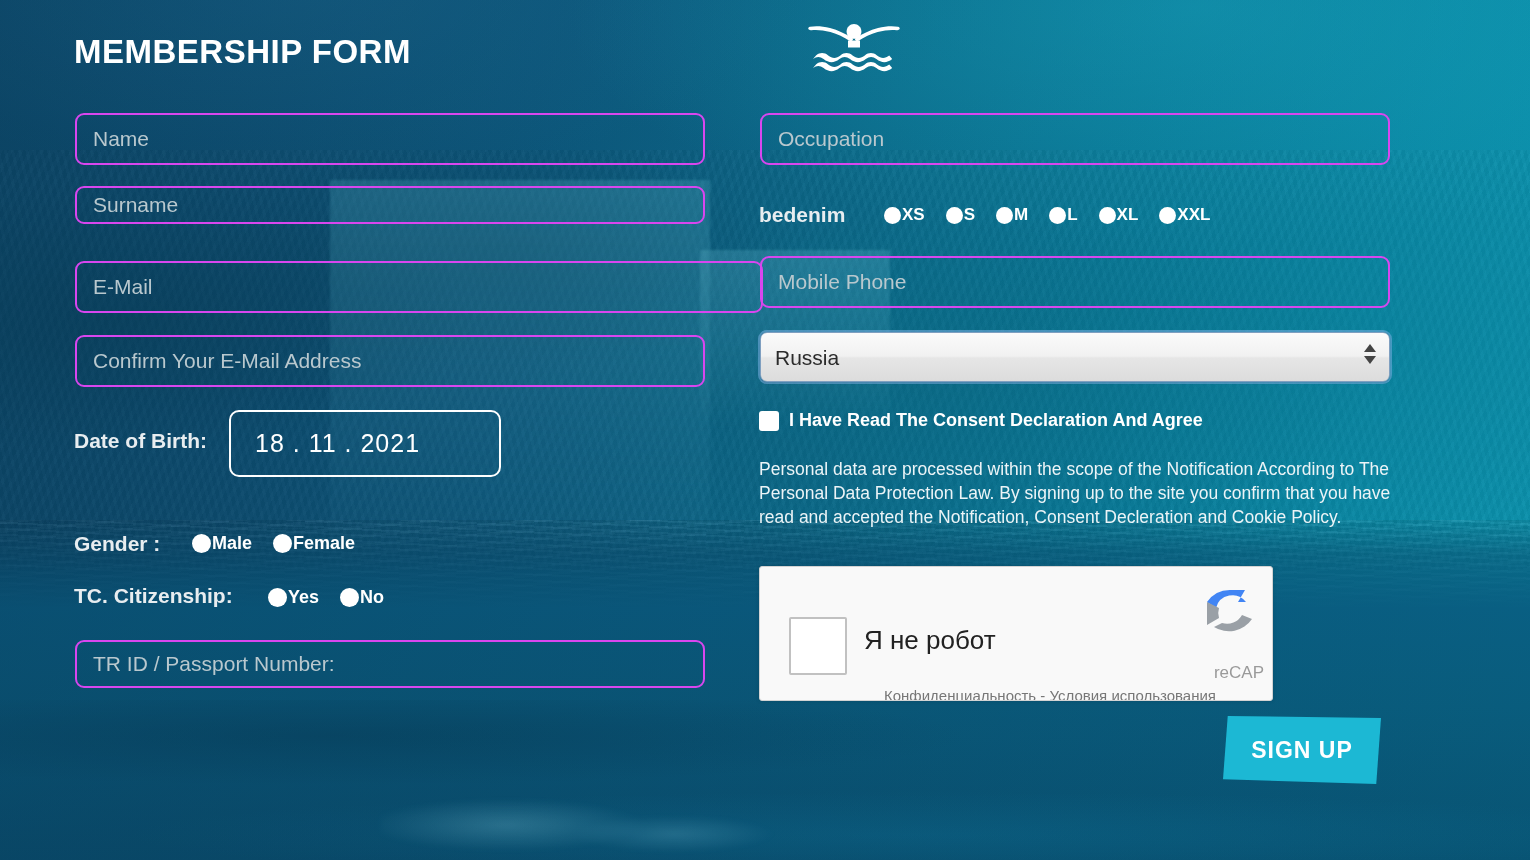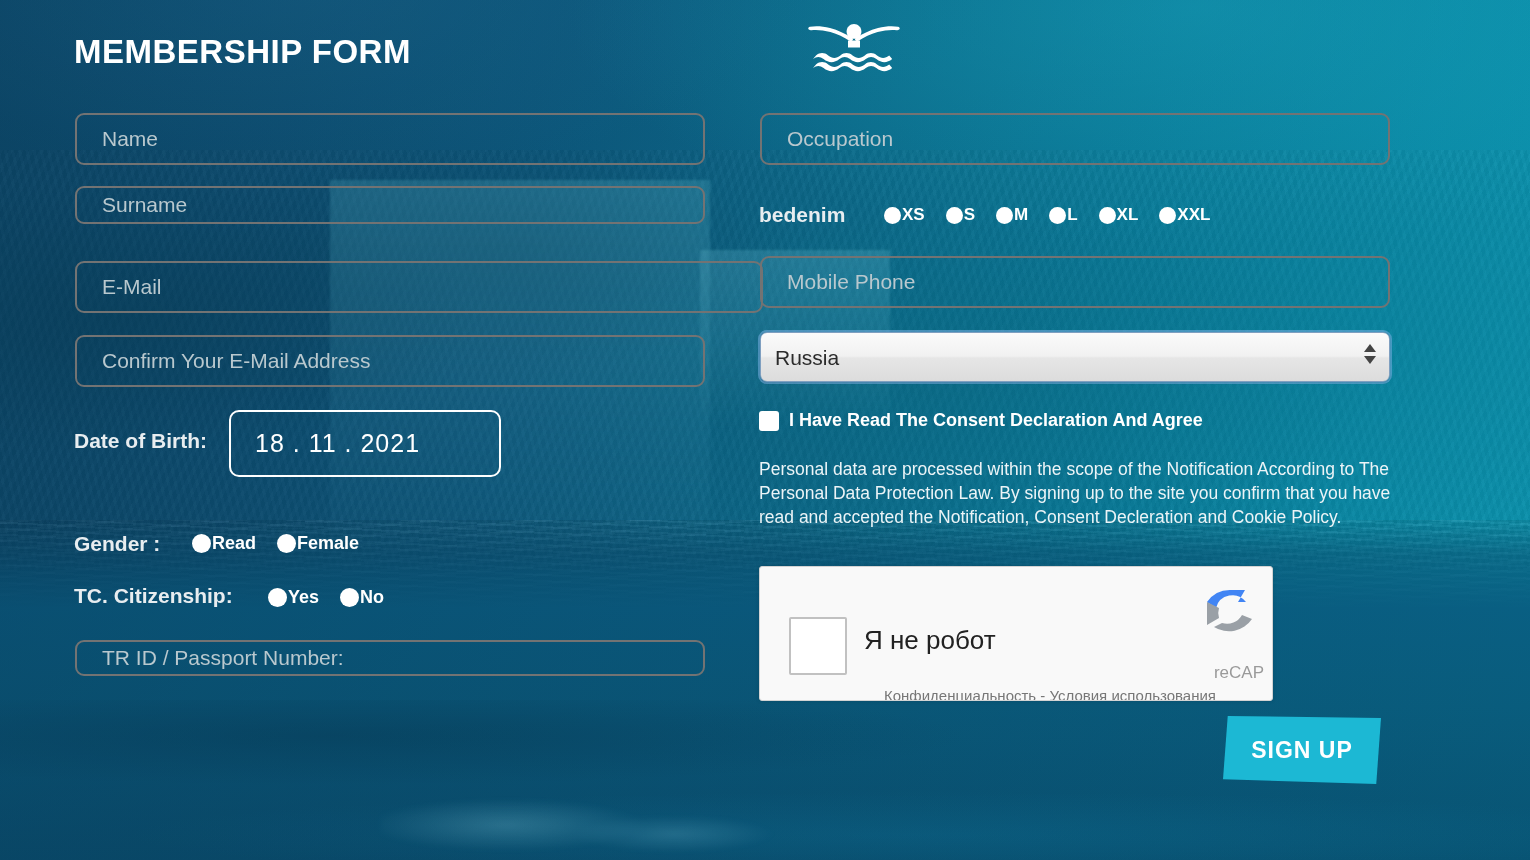--- a/index.html
+++ b/index.html
@@ -96,27 +96,27 @@
   }
 
   .logo {
     position: absolute; left: 806px; top: 16px;
     width: 96px; height: 62px;
   }
 
   
   .field {
     position: absolute;
-    border: 2px solid #737373;
+    border: 2px solid #d946ef;
     border-radius: 9px;
     background: transparent;
     color: #ffffff;
     font-family: "Liberation Sans", sans-serif;
     font-size: 21px;
-    padding: 0 25px;
+    padding: 0 16px;
     outline: none;
   }
   .field::placeholder { color: #b9c8ce; opacity: 1; }
 
   .lbl {
     position: absolute;
     color: #e8edf0;
     font-size: 20px;
     font-weight: bold;
     white-space: nowrap;
@@ -275,42 +275,42 @@
 
     <div class="dob-box" style="left:229px; top:410px; width:272px; height:67px;">
       <span>18 . 11 . 2021</span>
     </div>
 
     <div class="lbl" style="left:74px; top:532px; font-size:21px;">Gender :</div>
 
     <div class="radio-group" style="left:183px; top:533px;">
       <label class="radio-opt">
         <span class="dot"></span>
-        <span class="radio-txt big">Read</span>
+        <span class="radio-txt big">Male</span>
       </label>
       <label class="radio-opt">
         <span class="dot"></span>
         <span class="radio-txt big">Female</span>
       </label>
     </div>
 
     <div class="lbl" style="left:74px; top:584px; font-size:21px;">TC. Citizenship:</div>
 
     <div class="radio-group" style="left:259px; top:587px;">
       <label class="radio-opt">
         <span class="dot"></span>
         <span class="radio-txt big">Yes</span>
       </label>
       <label class="radio-opt">
         <span class="dot"></span>
         <span class="radio-txt big">No</span>
       </label>
     </div>
 
-    <input class="field" style="left: 75px; top: 640px; width: 630px; height: 36px;" placeholder="TR ID / Passport Number:">
+    <input class="field" style="left: 75px; top: 640px; width: 630px; height: 48px;" placeholder="TR ID / Passport Number:">
 
     <input class="field" style="left: 760px; top: 113px; width: 630px; height: 52px;" placeholder="Occupation">
 
     <div class="lbl" style="left:759px; top:203px; font-size:21px; font-weight:bold;">bedenim</div>
 
     <div class="radio-group" style="left:875px; top:205px;">
       <label class="radio-opt">
         <span class="dot sm"></span>
         <span class="radio-txt">XS</span>
       </label>

